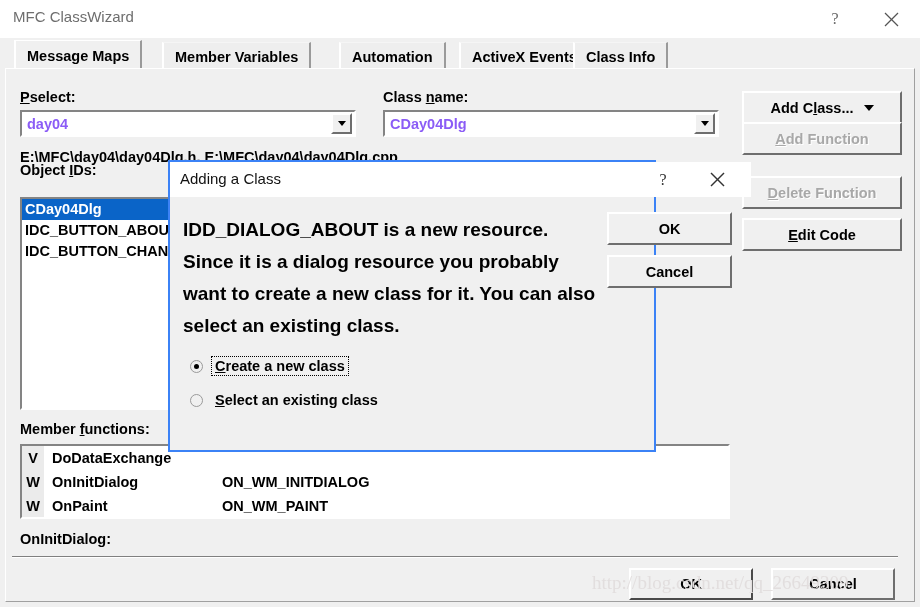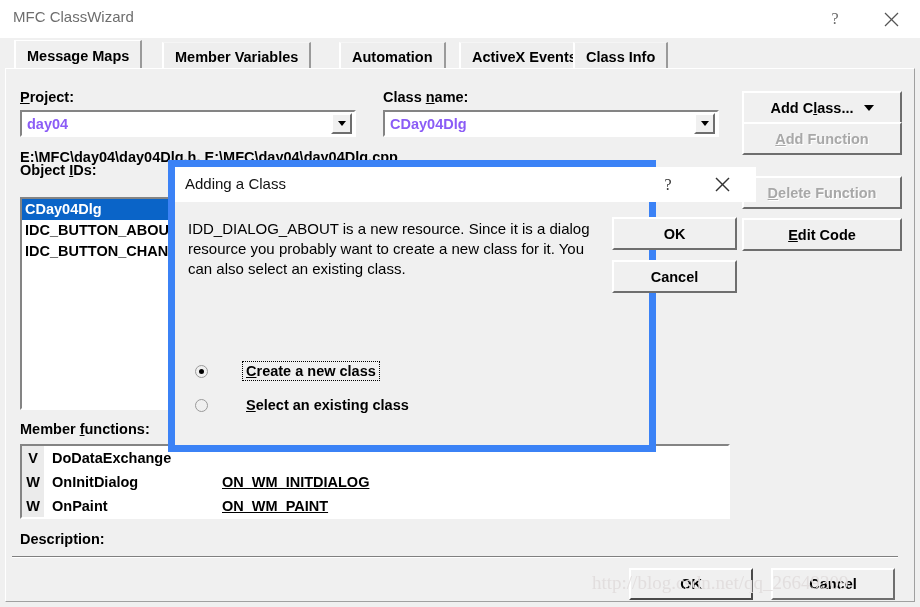--- a/index.html
+++ b/index.html
@@ -190,21 +190,21 @@
     white-space: nowrap;
   }
   .mf-kind {
     width: 22px;
     text-align: center;
     background: #ebebeb;
     font-weight: bold;
     flex: 0 0 22px;
   }
   .mf-name { width: 178px; padding-left: 8px; box-sizing: border-box; }
-  .mf-msg  { padding-left: 0px; text-decoration: underline; }
+  .mf-msg  { padding-left: 0px; }
 
   
   .push-button {
     position: absolute;
     background: #f0f0f0;
     border: 2px solid;
     border-color: #ffffff #6e6e6e #6e6e6e #ffffff;
     box-sizing: border-box;
     display: flex;
     align-items: center;
@@ -233,21 +233,21 @@
     border-bottom: 1px solid #ffffff;
     box-sizing: border-box;
   }
 
   
   #modal-dialog {
     position: absolute;
     left: 168px; top: 160px;
     width: 488px; height: 292px;
     background: #f0f0f0;
-    border: 7px solid #3b82f6;
+    border: 2px solid #3b82f6;
     box-sizing: border-box;
     z-index: 50;
   }
   #dialog-title-bar {
     position: absolute;
     left: 0; top: 0;
     width: 581px; height: 35px;
     background: #ffffff;
   }
   #dialog-title {
@@ -264,24 +264,24 @@
     color: #333; cursor: default;
   }
   #dlg-help-button  { left: 471px; }
   #dlg-close-button { left: 525px; }
   #dlg-help-button .glyph { font-size: 16px; font-family: "Liberation Serif", serif; }
 
   #dialog-message {
     position: absolute;
     left: 13px; top: 52px;
     width: 420px;
-    font-size: 15px;
-    font-weight: normal;
-    color: #000;
-    line-height: 20px;
+    font-size: 19px;
+    font-weight: bold;
+    color: #000;
+    line-height: 32px;
   }
 
   .dlg-button {
     position: absolute;
     width: 125px; height: 33px;
     background: #f0f0f0;
     border: 2px solid;
     border-color: #ffffff #6e6e6e #6e6e6e #ffffff;
     box-sizing: border-box;
     display: flex; align-items: center; justify-content: center;
@@ -289,21 +289,20 @@
     cursor: default;
   }
   #dlg-ok-button     { left: 437px; top: 50px; }
   #dlg-cancel-button { left: 437px; top: 93px; }
 
   .radio-row {
     position: absolute;
     display: flex;
     align-items: center;
     cursor: default;
-    gap: 26px;
   }
   .radio-mark {
     width: 13px; height: 13px;
     border-radius: 50%;
     background: #f0f0f0;
     border: 1px solid #9a9a9a;
     box-sizing: border-box;
     position: relative;
     flex: 0 0 13px;
   }
@@ -362,21 +361,21 @@
     <div class="tab active" id="tab-0" style="left:14px;">Message Maps</div>
     <div class="tab" id="tab-1" style="left:162px;">Member Variables</div>
     <div class="tab" id="tab-2" style="left:339px;">Automation</div>
     <div class="tab" id="tab-3" style="left:459px;">ActiveX Events</div>
     <div class="tab" id="tab-4" style="left:573px;">Class Info</div>
   </div>
 
   <div id="client-panel">
 
     <div class="field-label" style="left:14px; top:20px;">
-      <span class="underline-char">P</span><span>roject:</span>
+      <span class="underline-char">P</span><span>select:</span>
     </div>
     <div class="combo" style="left:14px; top:41px; width:336px;">
       <div class="combo-value">day04</div>
       <div class="combo-arrow">
           <i class="arrow-down"></i>
         </div>
     </div>
 
     <div class="field-label" style="left:377px; top:20px;">
       <span>Class&nbsp;</span><span class="underline-char">n</span><span>ame:</span>
@@ -418,21 +417,21 @@
         <div class="mf-name">OnPaint</div>
         <div class="mf-msg">ON_WM_PAINT</div>
       </div>
       <div class="mf-row">
         <div class="mf-kind">W</div>
         <div class="mf-name">OnQueryDragIcon</div>
         <div class="mf-msg">ON_WM_QUERYDRAGICON</div>
       </div>
     </div>
 
-    <div class="field-label" style="left:14px; top:462px;">Description:</div>
+    <div class="field-label" style="left:14px; top:462px;">OnInitDialog:</div>
 
     <div class="push-button" style="left:736px; top:22px; width:160px; height:33px;">
       <span><span>Add&nbsp;C</span><span class="underline-char">l</span><span>ass...</span></span>
       <i class="dd-arrow"></i>
     </div>
     <div class="push-button disabled" style="left:736px; top:53px; width:160px; height:33px;">
       <span><span class="underline-char">A</span><span>dd Function</span></span>
     </div>
     <div class="push-button disabled" style="left:736px; top:107px; width:160px; height:33px;">
       <span><span class="underline-char">D</span><span>elete Function</span></span>

